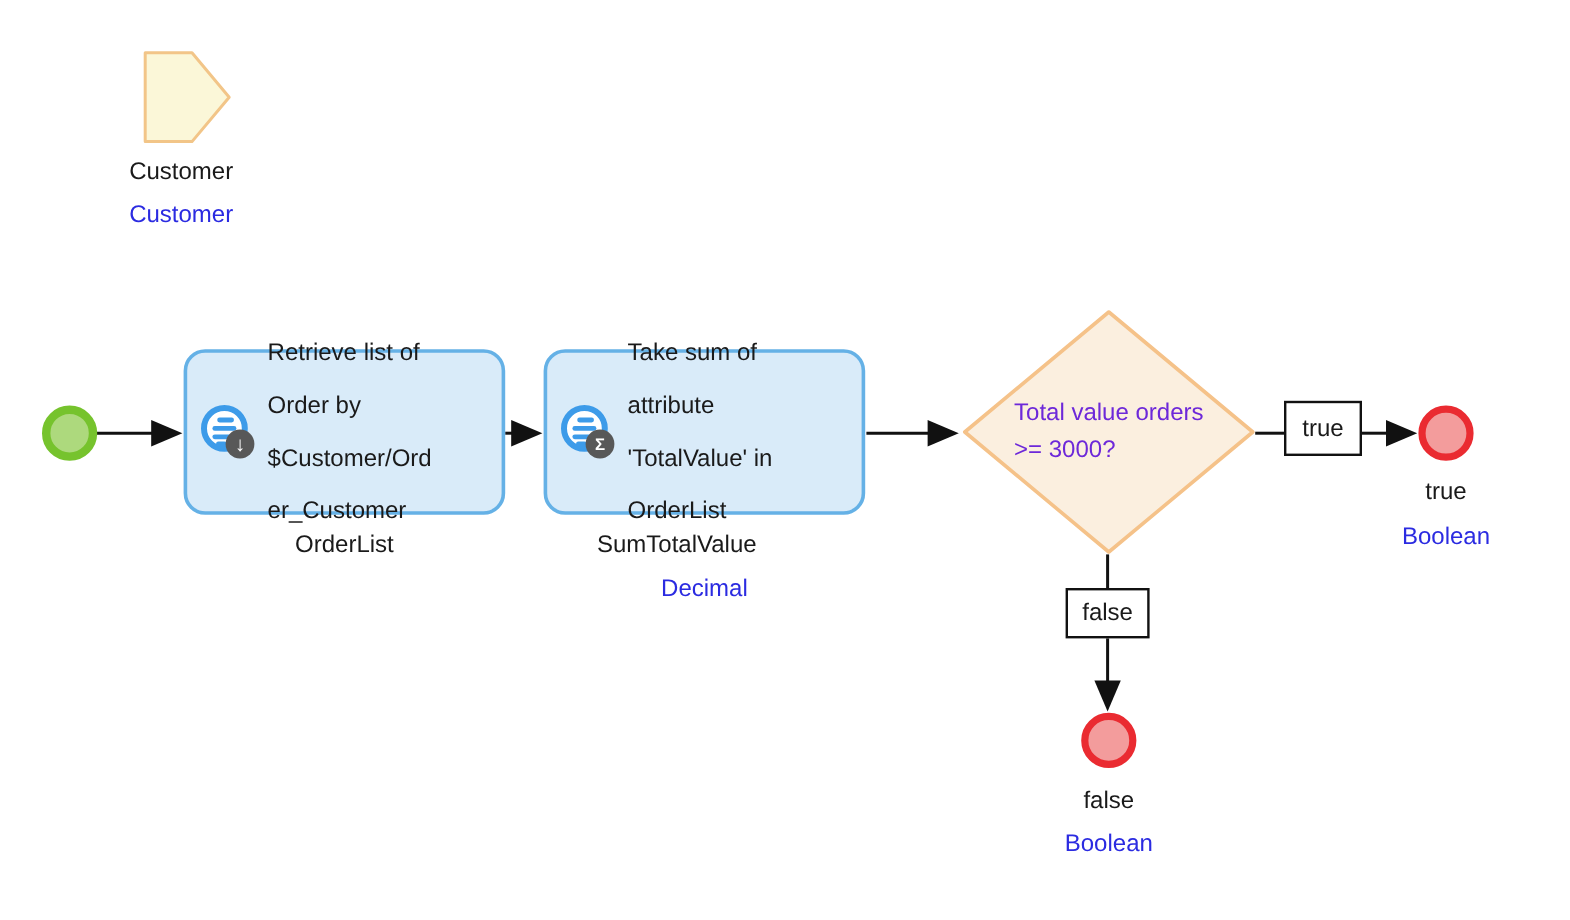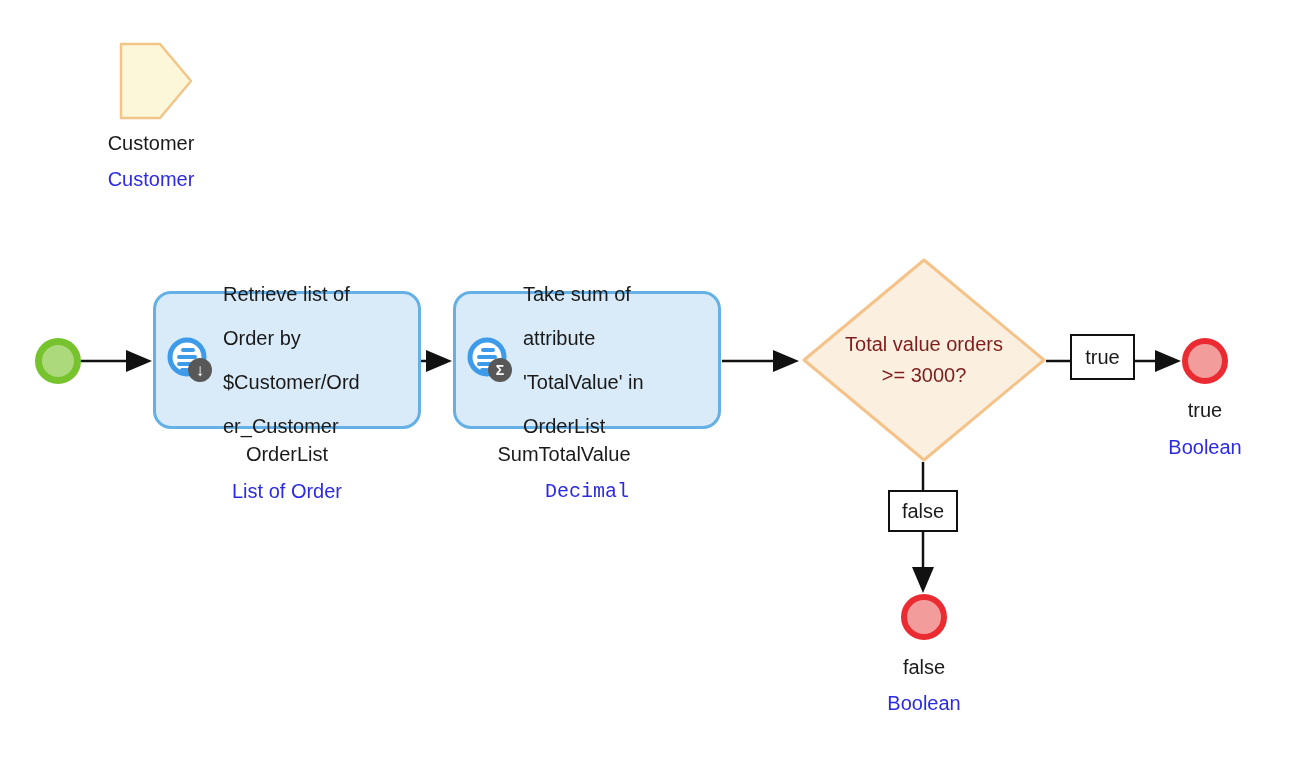--- a/index.html
+++ b/index.html
@@ -46,22 +46,22 @@
     color: #1a1a1a;
     white-space: pre-line;
   }
 
   
   .decision { position: absolute; width: 244px; height: 204px; }
   .decision svg { position: absolute; left: 0; top: 0; }
   .decision .caption {
     position: absolute; left: 0; top: 0; width: 100%; height: 100%;
     display: flex; align-items: center; justify-content: center;
-    text-align: center;
-    font-size: 20px; line-height: 31px; color: #7f1d1d;
+    text-align: left;
+    font-size: 20px; line-height: 31px; color: #6d28d9;
     white-space: pre-line;
   }
 
   
   .flow-label {
     position: absolute;
     background: #ffffff;
     border: 2px solid #111111;
     display: flex; align-items: center; justify-content: center;
     font-size: 20px; color: #1a1a1a;
@@ -123,41 +123,40 @@
         <circle cx="34" cy="34" r="12" fill="#585858"></circle>
         <text x="34" y="35.5" text-anchor="middle" dominant-baseline="middle" font-size="17" font-weight="bold" fill="#ffffff">↓</text>
       </g>
     </svg>
     <div class="caption">Retrieve list of
 Order by
 $Customer/Ord
 er_Customer</div>
   </div>
   <div class="lbl" style="left:153px; top:443px; width:268px;">OrderList</div>
-  <div class="lbl type" style="left:153px; top:480px; width:268px;">List of Order</div>
 
   <div class="activity" style="left:453px; top:291px;">
     <svg class="icon" viewBox="0 0 48 48">
       <circle cx="21" cy="21" r="17" fill="#ffffff" stroke="#3d9be9" stroke-width="5"></circle>
       <line x1="17" y1="14" x2="27" y2="14" stroke="#3d9be9" stroke-width="4" stroke-linecap="round"></line>
       <line x1="13" y1="21" x2="29" y2="21" stroke="#3d9be9" stroke-width="4" stroke-linecap="round"></line>
       <line x1="13" y1="28" x2="27" y2="28" stroke="#3d9be9" stroke-width="4" stroke-linecap="round"></line>
       <line x1="16" y1="34" x2="21" y2="34" stroke="#3d9be9" stroke-width="4" stroke-linecap="round"></line>
       <g>
         <circle cx="34" cy="34" r="12" fill="#585858"></circle>
         <text x="34" y="35" text-anchor="middle" dominant-baseline="middle" font-size="14" font-weight="bold" fill="#ffffff">Σ</text>
       </g>
     </svg>
     <div class="caption">Take sum of
 attribute
 'TotalValue' in
 OrderList</div>
   </div>
   <div class="lbl" style="left:430px; top:443px; width:268px;">SumTotalValue</div>
-  <div class="lbl type" style="left:453px; top:480px; width:268px;font-family:Liberation Mono, monospace;">Decimal</div>
+  <div class="lbl type" style="left:453px; top:480px; width:268px;">Decimal</div>
 
   <div class="decision" style="left:802px; top:258px;">
     <svg width="244" height="204" viewBox="0 0 244 204">
       <polygon points="122,2 242,102 122,202 2,102" fill="#fbefdf" stroke="#f5c289" stroke-width="3" stroke-linejoin="round"></polygon>
     </svg>
     <div class="caption">Total value orders
 &gt;= 3000?</div>
   </div>
 
   <div class="flow-label" style="left:1070px; top:334px; width:65px; height:46px;">true</div>

